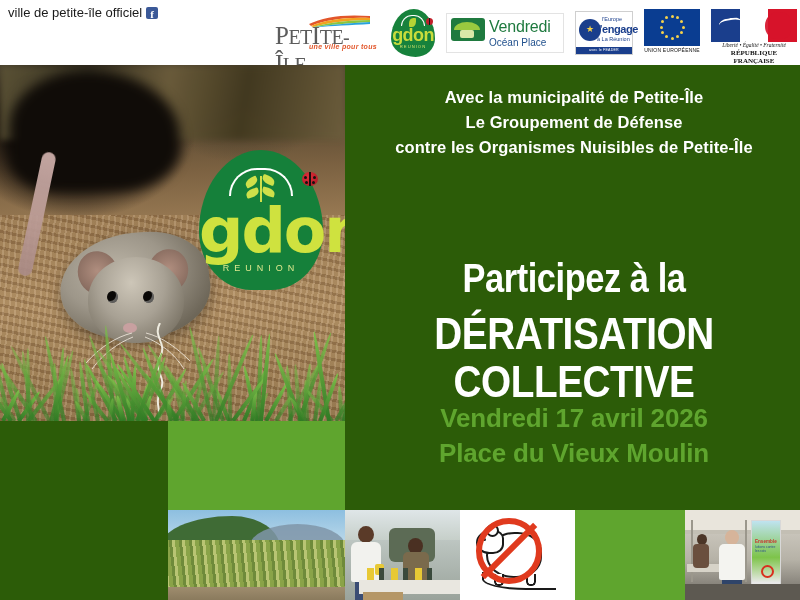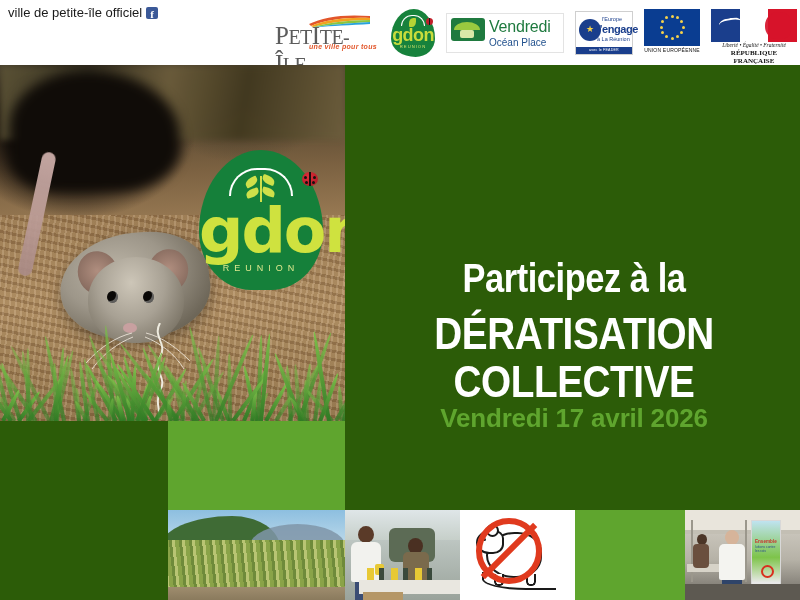--- a/index.html
+++ b/index.html
@@ -418,24 +418,30 @@
       <div class="gb-bug">
         <i style="left:2px;top:4px"></i>
           <i style="left:11px;top:4px"></i>
         <i style="left:3px;top:9px"></i>
           <i style="left:10px;top:9px"></i>
       </div>
     </div>
   </div>
 
   <div class="copy">
+    <div class="intro">
+      <div>Avec la municipalité de Petite-Île</div>
+      <div>Le Groupement de Défense</div>
+      <div>contre les Organismes Nuisibles de Petite-Île</div>
+    </div>
     <div class="title-sm">Participez à la</div>
     <div class="title-lg">DÉRATISATION COLLECTIVE</div>
     <div class="when">
       <div>Vendredi 17 avril 2026</div>
+      <div>Place du Vieux Moulin</div>
     </div>
   </div>
 
   <div class="lg-block"></div>
 
   <div class="strip">
 
     <div class="cell c-cane">
       <div class="cane-sky"></div>
       <div class="cane-mtn"></div>

